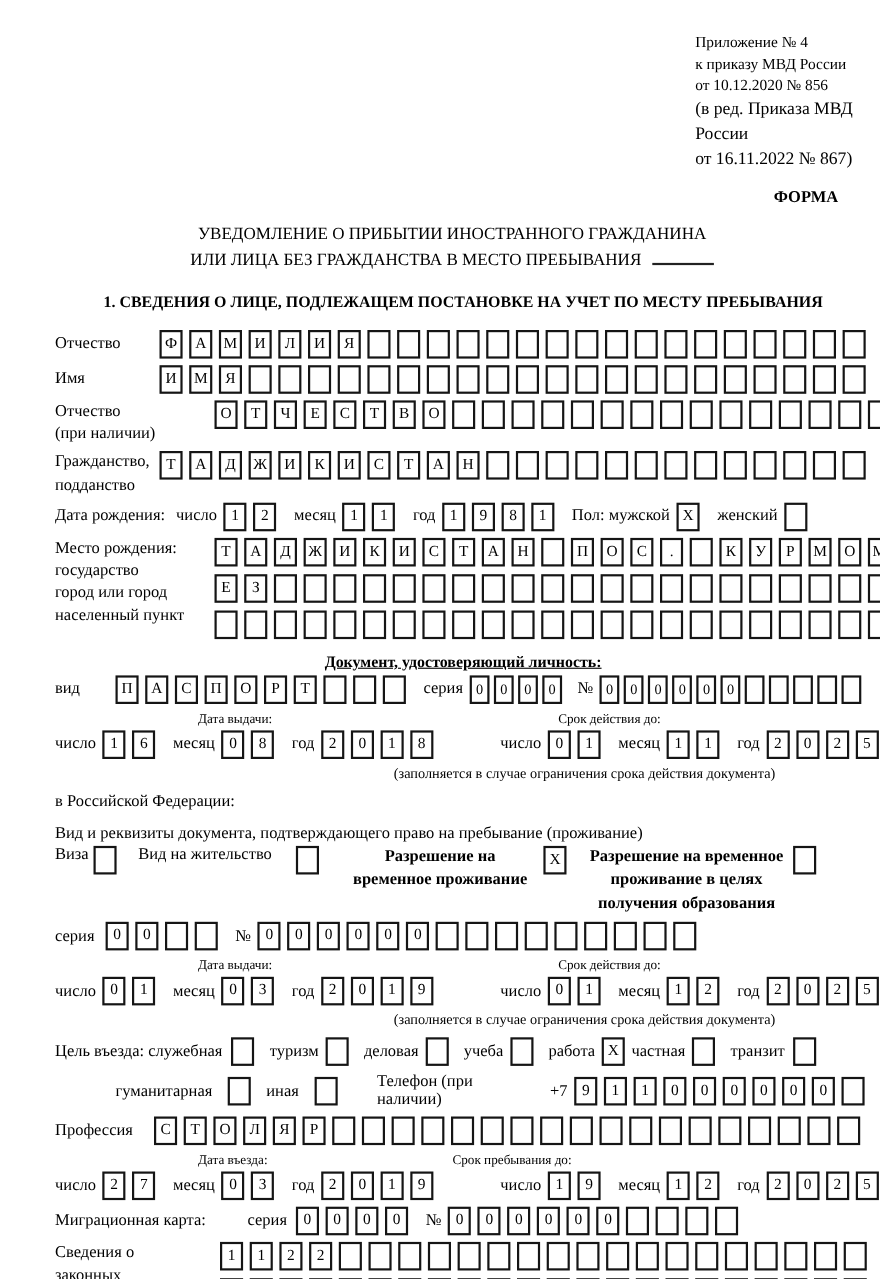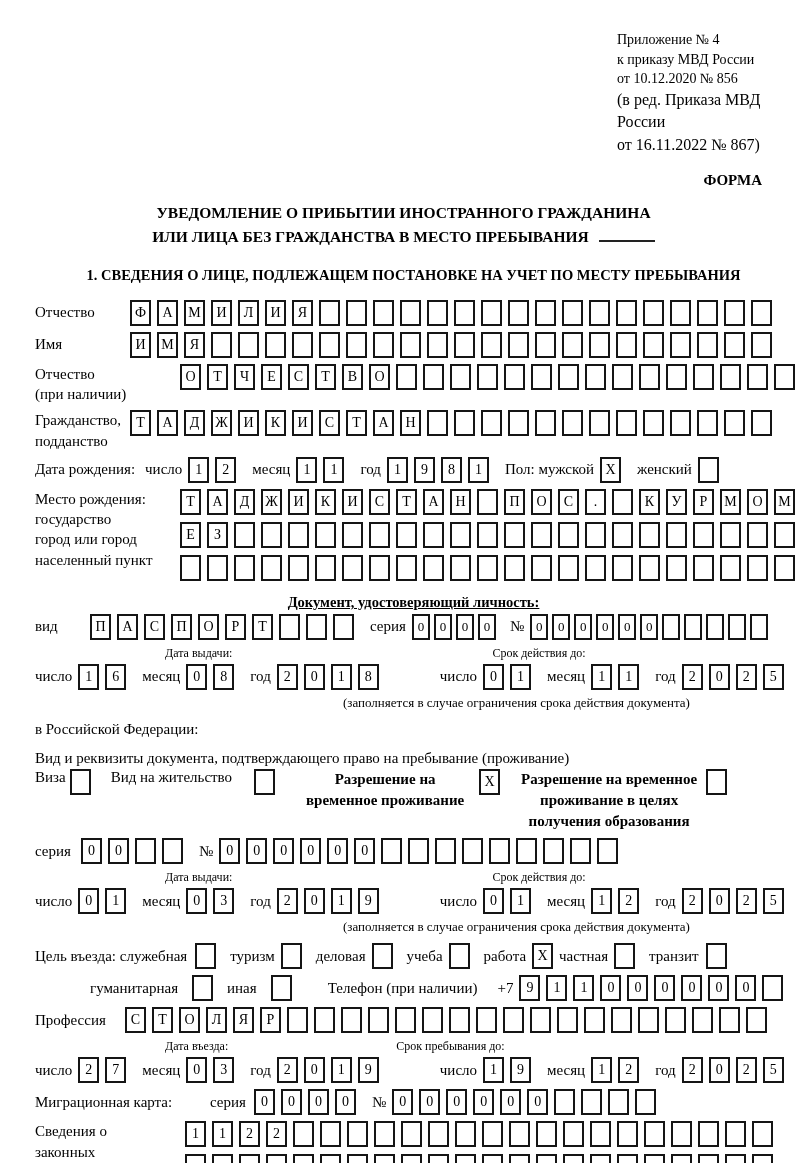--- a/index.html
+++ b/index.html
@@ -1,25 +1,25 @@
 <!DOCTYPE html>
 <html><head>
 <meta charset="utf-8">
 <style>
   html,body{margin:0;padding:0;background:#fff;}
   .page{
     width:800px;height:1163px;box-sizing:border-box;overflow:hidden;
     background:#fff;color:#000;
     font-family:"Liberation Serif","DejaVu Serif",serif;
-    padding:30px 8px 0 35px;font-size:15px;
+    padding:30px 8px 0 50px;font-size:15px;
   }
   .hdr{margin-left:582px;font-size:14px;line-height:1.4;}
   .hdr-small{font-size:16px;}
   .forma{font-weight:bold;text-align:right;padding-right:30px;font-size:15px;margin:16px 0 12px;}
-  .title{text-align:center;font-weight:bold;font-size:15.5px;line-height:1.55;margin-right:20px;}
+  .title{text-align:center;font-weight:normal;font-size:15.5px;line-height:1.55;margin-right:20px;}
   .uline{display:inline-block;width:56px;height:13px;border-bottom:2px solid #222;margin-left:10px;}
   .sec{font-weight:bold;font-size:14.5px;margin:18px 0 16px;text-align:center;}
   .row{display:flex;align-items:center;margin-bottom:6px;}
   .row.top{align-items:flex-start;}
   .lbl{flex:0 0 auto;}
   .w95{width:95px;flex:0 0 95px;}
   .w145{width:145px;flex:0 0 145px;}
   .w150{width:150px;flex:0 0 150px;}
   .lbl-col div{line-height:1.35;}
   .boxes{display:inline-flex;flex-wrap:nowrap;flex:0 0 auto;}

